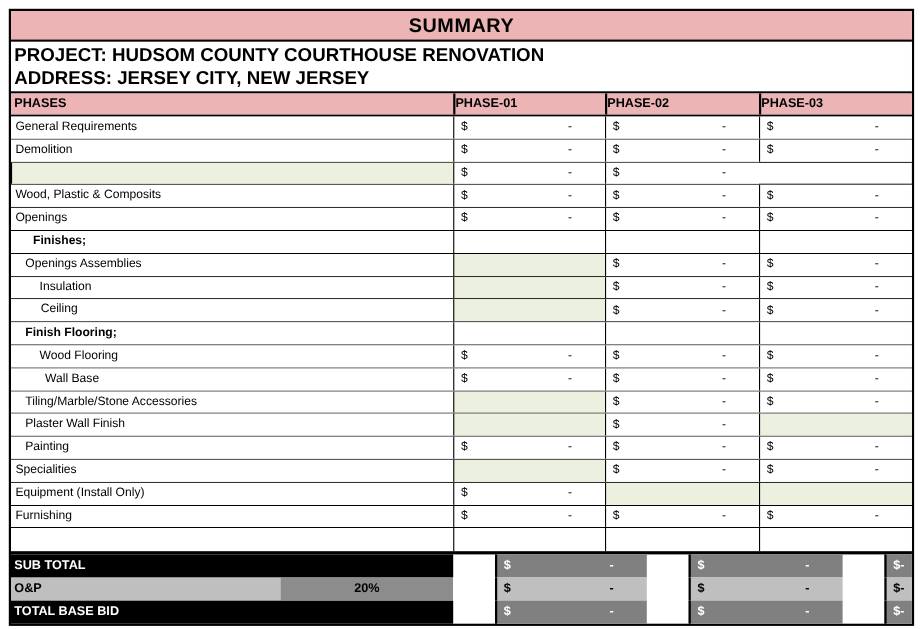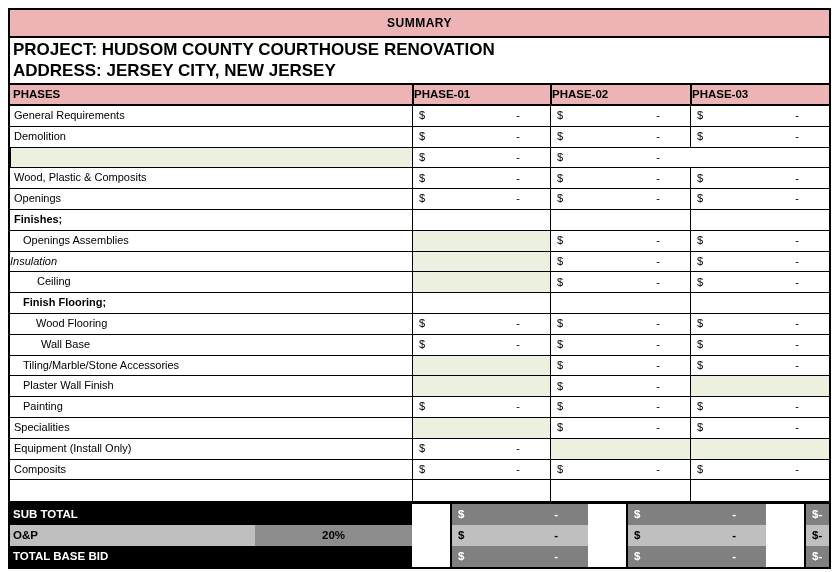--- a/index.html
+++ b/index.html
@@ -9,21 +9,21 @@
     position:relative;overflow:hidden;
     -webkit-font-smoothing:antialiased;
   }
   .sheet{
     position:absolute;left:8px;top:8px;width:823px;
     border:2px solid #000;box-sizing:border-box;background:#fff;
   }
   
   .title-row{
     background:var(--pink);height:26px;line-height:26px;text-align:center;
-    font-weight:bold;font-size:12px;color:#000;border-bottom:2px solid #000;
+    font-weight:bold;font-size:18px;color:#000;border-bottom:2px solid #000;
     letter-spacing:.5px;
   }
   
   .info-block{
     border-bottom:2px solid #000;padding:1px 0 2px 3px;background:#fff;
   }
   .info-line{
     font-weight:bold;font-size:17px;color:#000;height:21px;line-height:21px;
     white-space:nowrap;
   }
@@ -186,21 +186,21 @@
           </div>
         </div>
         <div class="cell phase">
           <div class="dollar-wrap">
             <span>$</span>
             <span>-</span>
           </div>
         </div>
       </div>
       <div class="grid-row data-row">
-        <div class="cell label lbl-bold" style="padding-left: 4px;">Finishes;</div>
+        <div class="cell label lbl-bold" style="padding-left: 20px;">Finishes;</div>
         <div class="cell phase"></div>
         <div class="cell phase"></div>
         <div class="cell phase"></div>
       </div>
       <div class="grid-row data-row">
         <div class="cell label" style="padding-left: 13px;">Openings Assemblies</div>
         <div class="cell phase green"></div>
         <div class="cell phase">
           <div class="dollar-wrap">
             <span>$</span>
@@ -208,21 +208,21 @@
           </div>
         </div>
         <div class="cell phase">
           <div class="dollar-wrap">
             <span>$</span>
             <span>-</span>
           </div>
         </div>
       </div>
       <div class="grid-row data-row">
-        <div class="cell label" style="padding-left: 0; font-style: italic;">Insulation</div>
+        <div class="cell label" style="padding-left: 26px;">Insulation</div>
         <div class="cell phase green"></div>
         <div class="cell phase">
           <div class="dollar-wrap">
             <span>$</span>
             <span>-</span>
           </div>
         </div>
         <div class="cell phase">
           <div class="dollar-wrap">
             <span>$</span>
@@ -363,21 +363,21 @@
         <div class="cell phase">
           <div class="dollar-wrap">
             <span>$</span>
             <span>-</span>
           </div>
         </div>
         <div class="cell phase green"></div>
         <div class="cell phase green"></div>
       </div>
       <div class="grid-row data-row">
-        <div class="cell label" style="padding-left: 4px;">Composits</div>
+        <div class="cell label" style="padding-left: 4px;">Furnishing</div>
         <div class="cell phase">
           <div class="dollar-wrap">
             <span>$</span>
             <span>-</span>
           </div>
         </div>
         <div class="cell phase">
           <div class="dollar-wrap">
             <span>$</span>
             <span>-</span>

